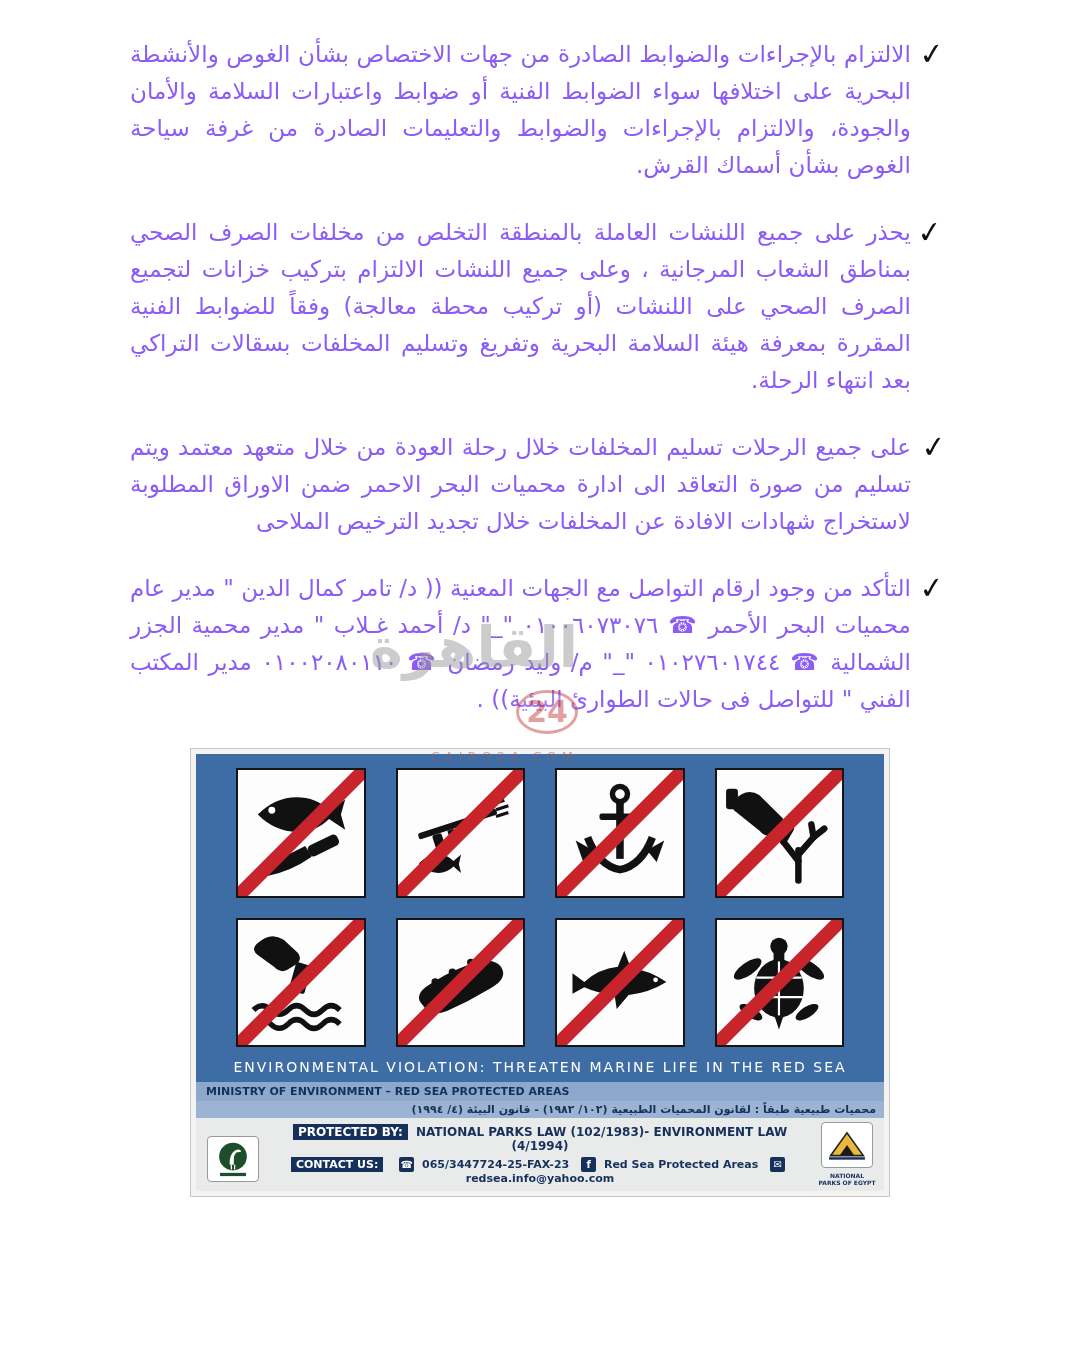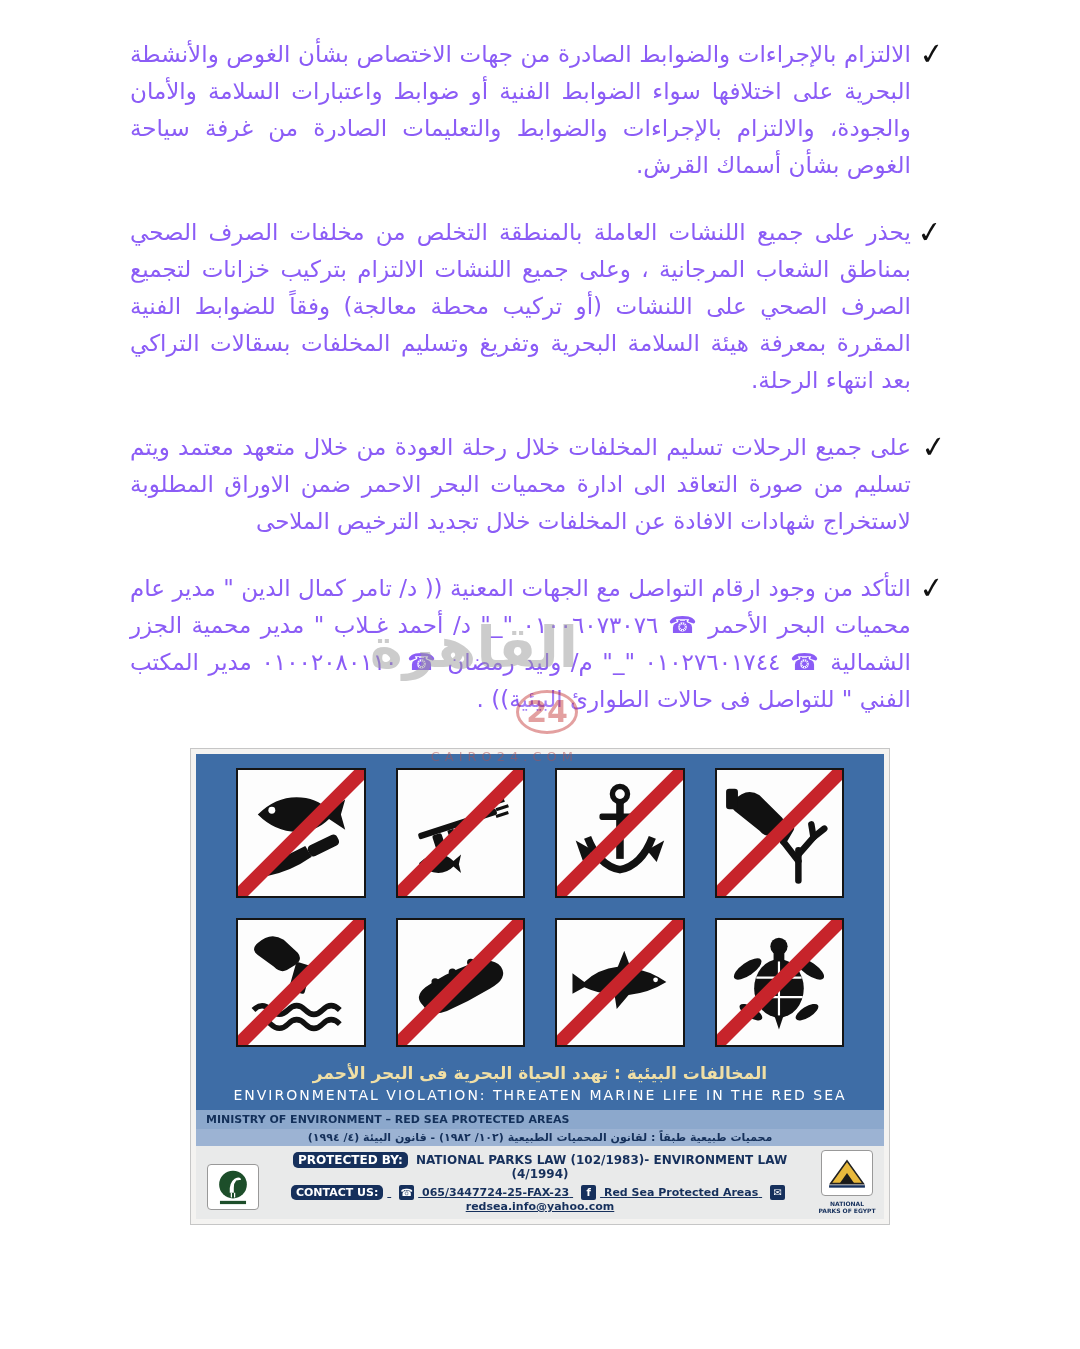--- a/index.html
+++ b/index.html
@@ -78,34 +78,34 @@
     text-align:center; color:#ffffff; font-weight:normal;
     font-size:14px; letter-spacing:2px; padding:2px 8px 7px;
   }
   .p-band1 {
     display:flex; justify-content:space-between; align-items:flex-end;
     background:#8ca8cc; color:#13305a;
     font-size:11px; font-weight:bold; padding:3px 10px;
   }
   .p-band1 .ar { direction:rtl; }
   .p-band2 {
-    text-align:center; background:#9cb3d3; color:#15305a;
+    text-align:right; background:#9cb3d3; color:#15305a;
     font-size:11px; font-weight:bold; padding:2px 8px; direction:rtl;
   }
   .p-footer {
     position:relative; background:#e9eaea;
     padding:7px 78px 6px; min-height:56px;
     text-align:center;
   }
   .pb-line { font-size:12px; font-weight:bold; color:#16305c; margin-bottom:4px; }
   .pb-label, .cu-label {
-    background:#16305c; color:#fff; padding:1px 5px; border-radius:5px;
+    background:#16305c; color:#fff; padding:1px 5px; border-radius:0;
     font-weight:bold; margin-right:4px;
   }
-  .cu-line { font-size:11px; font-weight:bold; color:#16305c;text-decoration:underline; }
+  .cu-line { font-size:11px; font-weight:bold; color:#16305c; }
   .ic {
     display:inline-block; width:15px; height:15px;
     background:#16305c; color:#fff; font-size:10px; line-height:15px;
     text-align:center; border-radius:2px; margin:0 4px 0 8px;
     font-weight:bold;
   }
   .logo-box { position:absolute; bottom:5px; width:58px; text-align:center; }
   .logo-left { left:8px; }
   .logo-right { right:8px; }
   .logo-box svg { width:52px; height:46px; background:#fff; border:1px solid #999; border-radius:4px; }
@@ -238,21 +238,20 @@
               <path d="M50 31 L50 81"></path>
               <path d="M29 46 L71 46"></path>
               <path d="M28 64 L72 64"></path>
             </g>
           </svg>
           <span class="stripe"></span>
         </div>
 
       </div>
 
-      <div class="p-title-ar">المخالفات البيئية : تهدد الحياة البحرية فى البحر الأحمر</div>
       <div class="p-title-en">ENVIRONMENTAL VIOLATION: THREATEN MARINE LIFE IN THE RED SEA</div>
 
       <div class="p-band1">
         <span class="en">MINISTRY OF ENVIRONMENT – RED SEA PROTECTED AREAS</span>
       </div>
 
       <div class="p-band2">محميات طبيعية طبقاً : لقانون المحميات الطبيعية (١٠٢/ ١٩٨٢) - قانون البيئة (٤/ ١٩٩٤)</div>
 
       <div class="p-footer">
 

